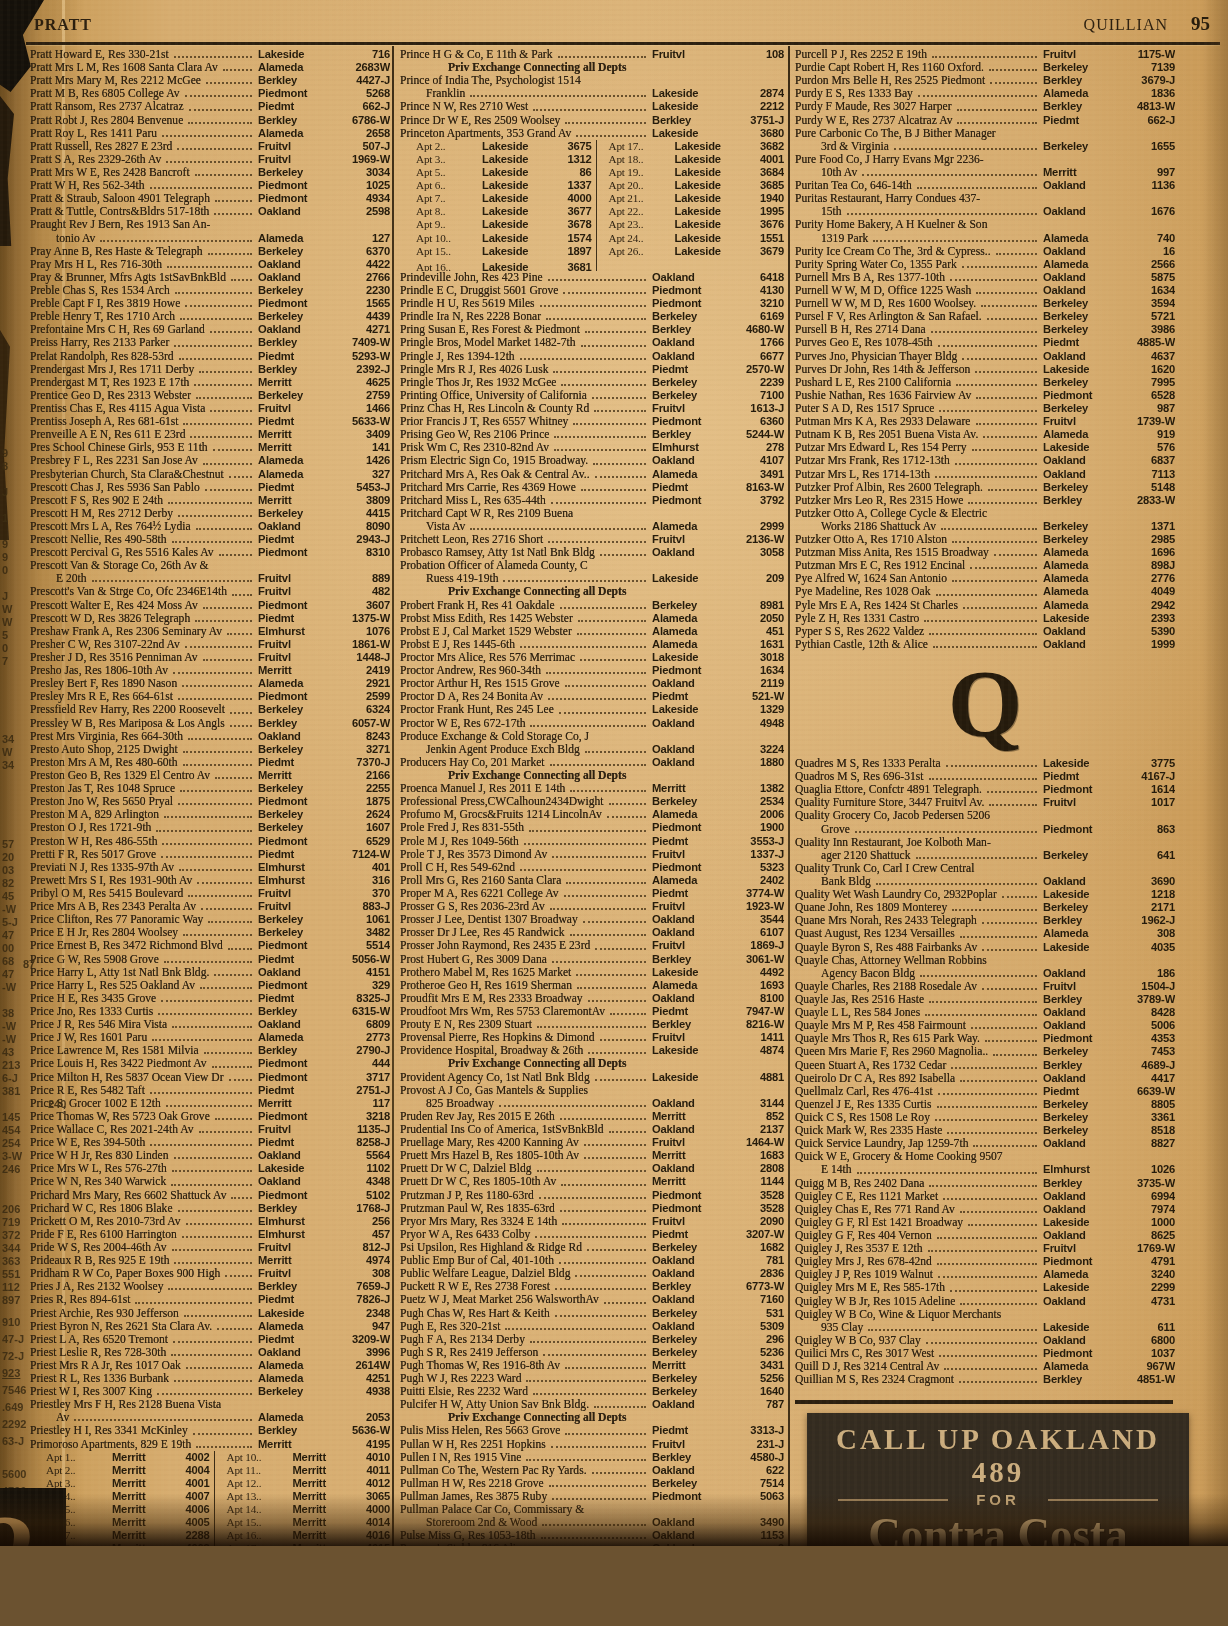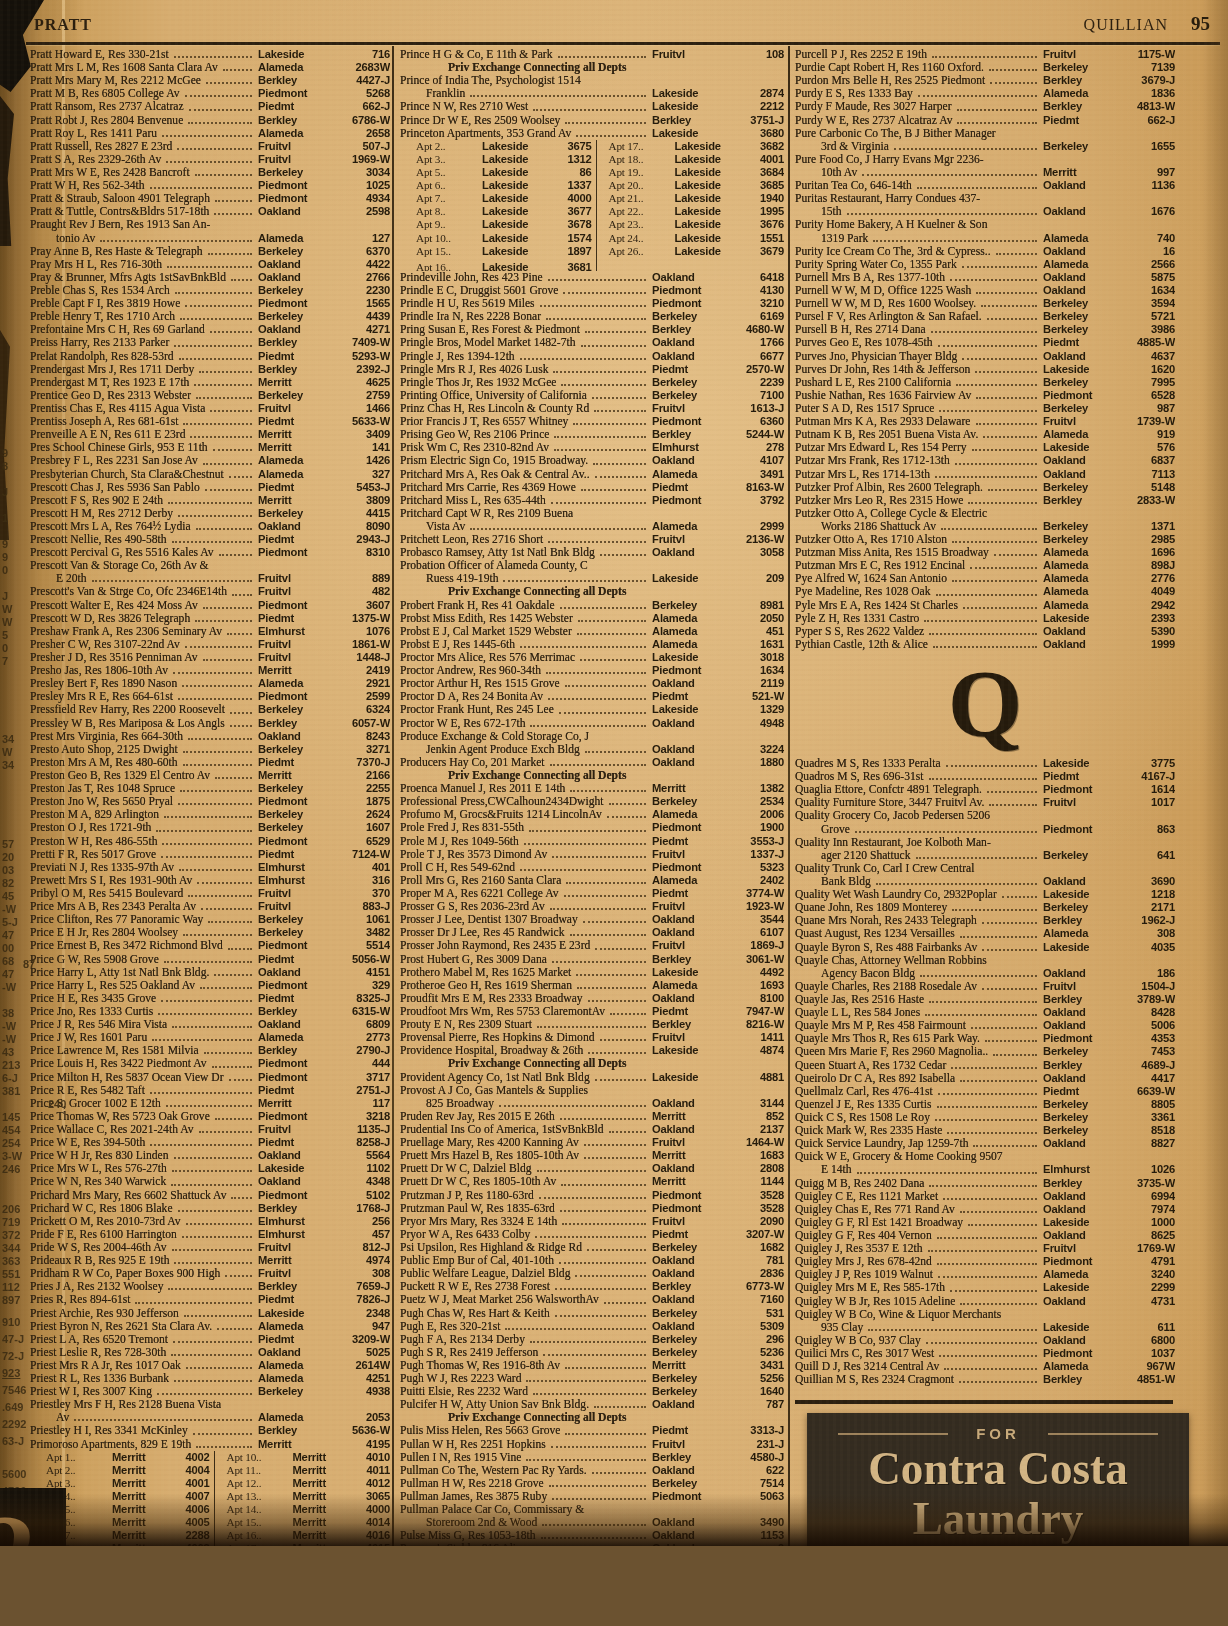--- a/index.html
+++ b/index.html
@@ -693,21 +693,21 @@
       <div class="entry ">
         <span class="t">Priest L A, Res 6520 Tremont</span>
         <span class="lead"></span>
         <span class="e">Piedmt</span>
         <span class="n">3209-W</span>
       </div>
       <div class="entry ">
         <span class="t">Priest Leslie R, Res 728-30th</span>
         <span class="lead"></span>
         <span class="e">Oakland</span>
-        <span class="n">5025</span>
+        <span class="n">3996</span>
       </div>
       <div class="entry ">
         <span class="t">Priest Mrs R A Jr, Res 1017 Oak</span>
         <span class="lead"></span>
         <span class="e">Alameda</span>
         <span class="n">2614W</span>
       </div>
       <div class="entry ">
         <span class="t">Priest R L, Res 1336 Burbank</span>
         <span class="lead"></span>
@@ -2120,20 +2120,21 @@
         <span class="n">967W</span>
       </div>
       <div class="entry ">
         <span class="t">Quillian M S, Res 2324 Cragmont</span>
         <span class="lead"></span>
         <span class="e">Berkley</span>
         <span class="n">4851-W</span>
       </div>
       <div class="adrule"></div>
       <div class="ad">
+        <span class="l1" style="display: block;">CALL UP OAKLAND 489</span>
         <div class="forrow" style="display: flex;">
           <span class="bar"></span>
           <span class="l2">FOR</span>
           <span class="bar"></span>
         </div>
         <span class="l3" style="display: block;">Contra Costa Laundry</span>
         <span class="l4" style="display: block;">14TH AND KIRKHAM STREETS</span>
       </div>
     </div>
 

